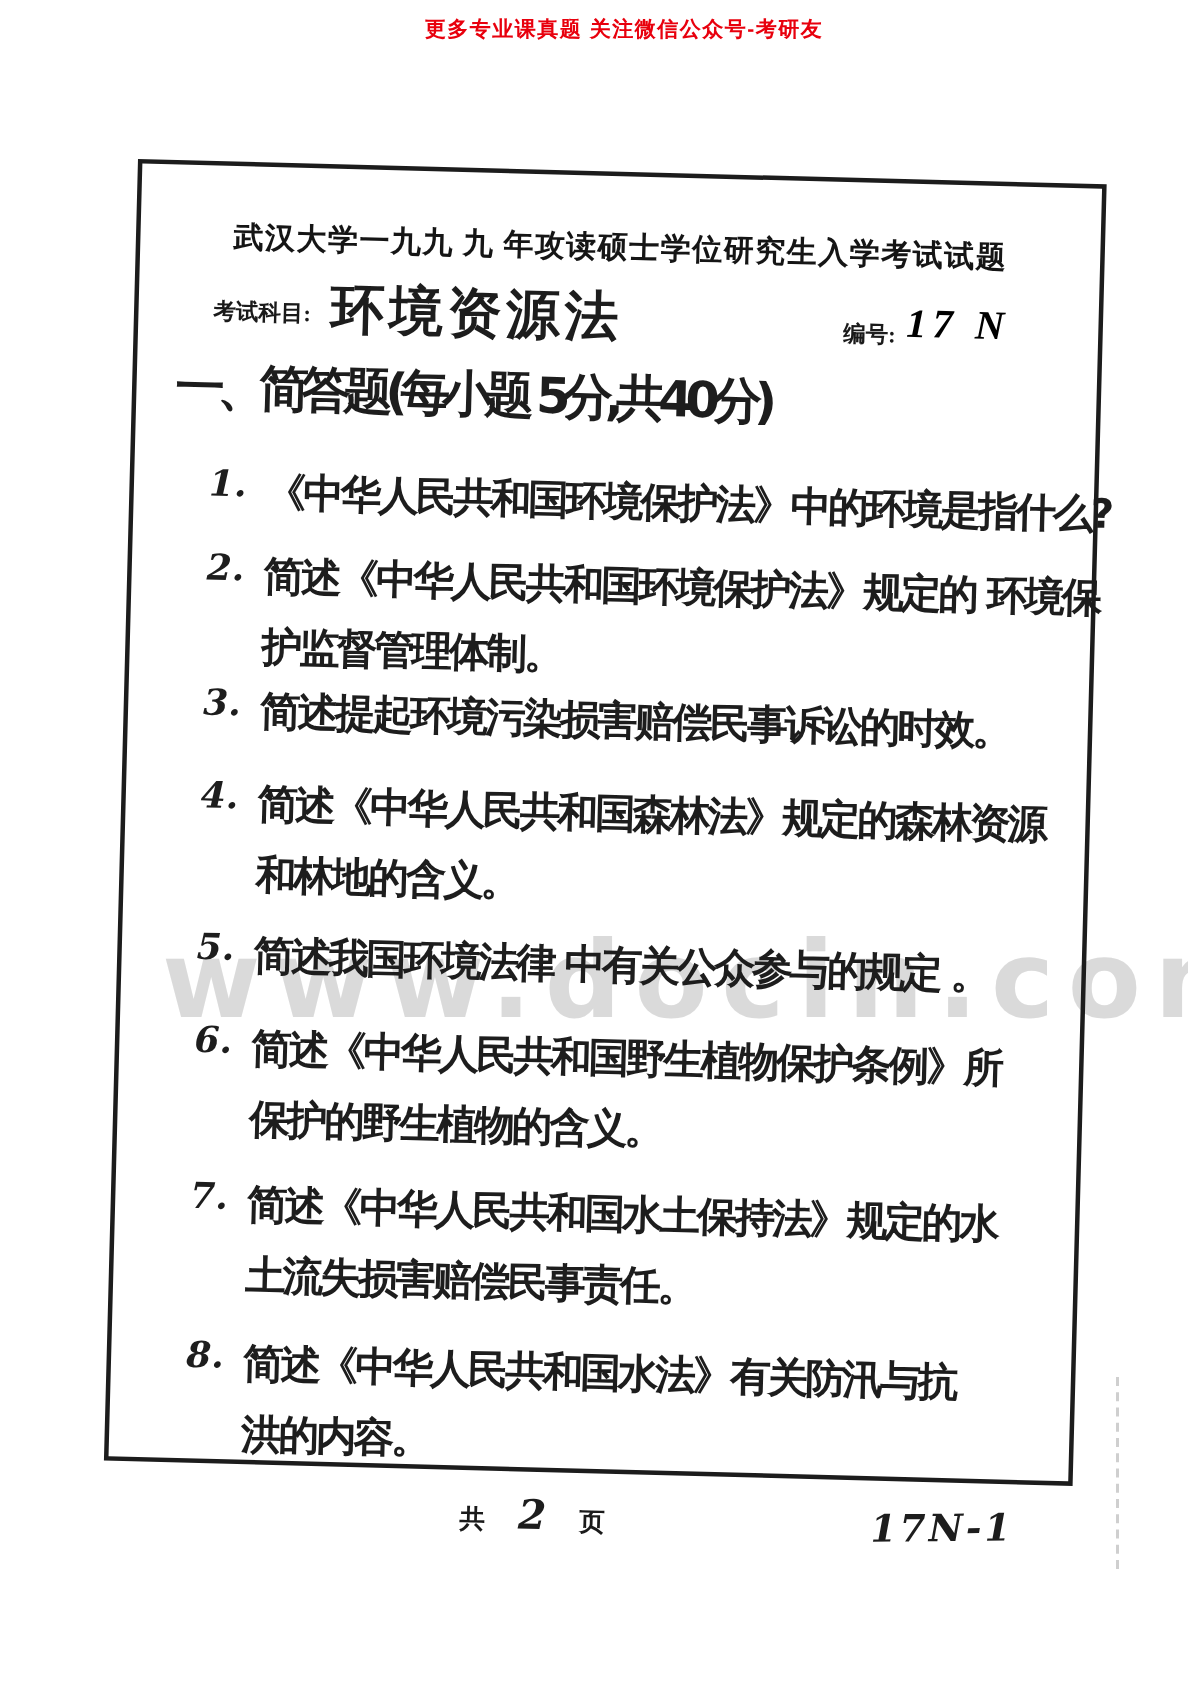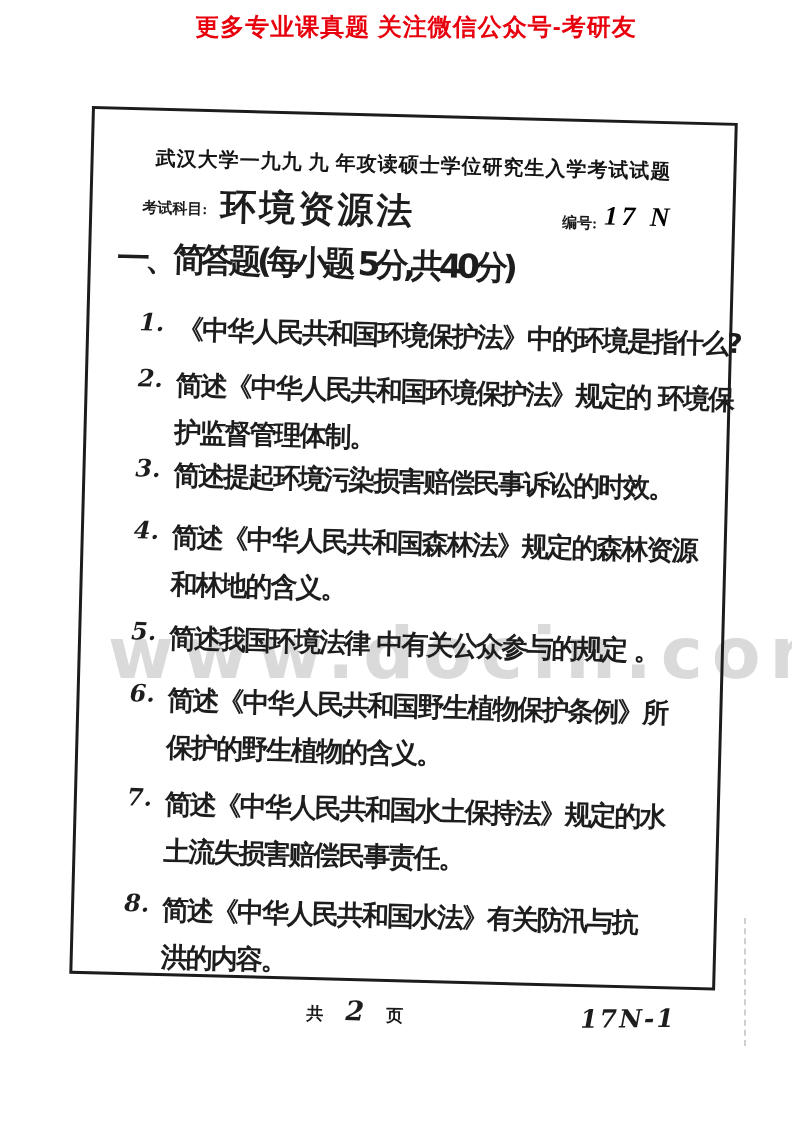--- a/index.html
+++ b/index.html
@@ -2,21 +2,21 @@
 <html><head>
 <meta charset="utf-8">
 <style>
   * { margin: 0; padding: 0; box-sizing: border-box; }
   html, body { width: 792px; height: 1122px; background: #ffffff; overflow: hidden; position: relative; }
   body { font-family: "Liberation Serif", serif; }
 
   .banner {
     position: absolute; top: 11px; left: 0; width: 100%;
     text-align: center; font-family: "Liberation Sans", sans-serif;
-    font-weight: bold; font-size: 24px; color: #e8000d; letter-spacing: 1px; padding-left: 40px;
+    font-weight: bold; font-size: 14px; color: #e8000d; letter-spacing: 1px; padding-left: 40px;
   }
 
   
   .watermark {
     position: absolute; top: 612px; left: 108px; z-index: 0;
     font-family: "DejaVu Sans", sans-serif; font-size: 71px; font-weight: bold;
     color: #c3c3c3; opacity: 0.6; letter-spacing: 9px; white-space: nowrap;
   }
 
   

